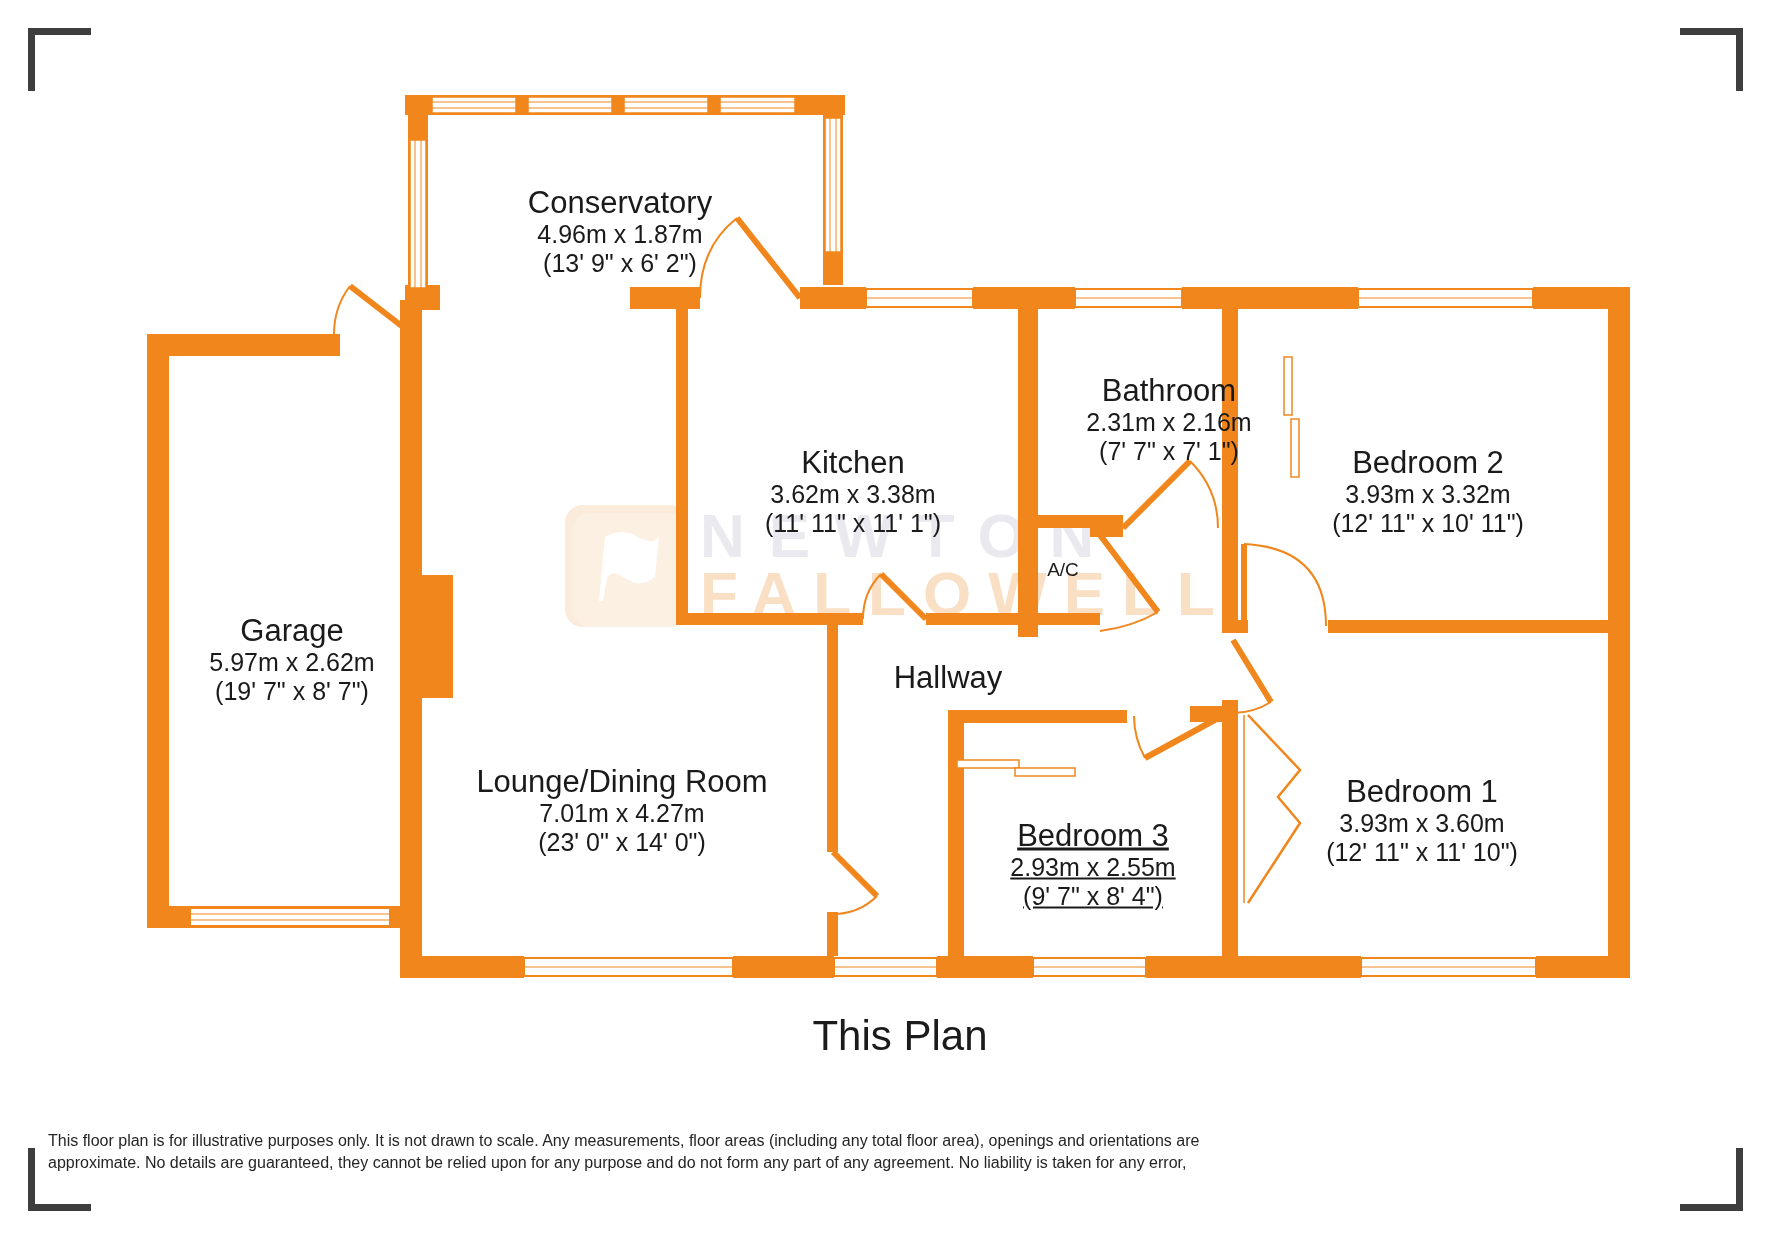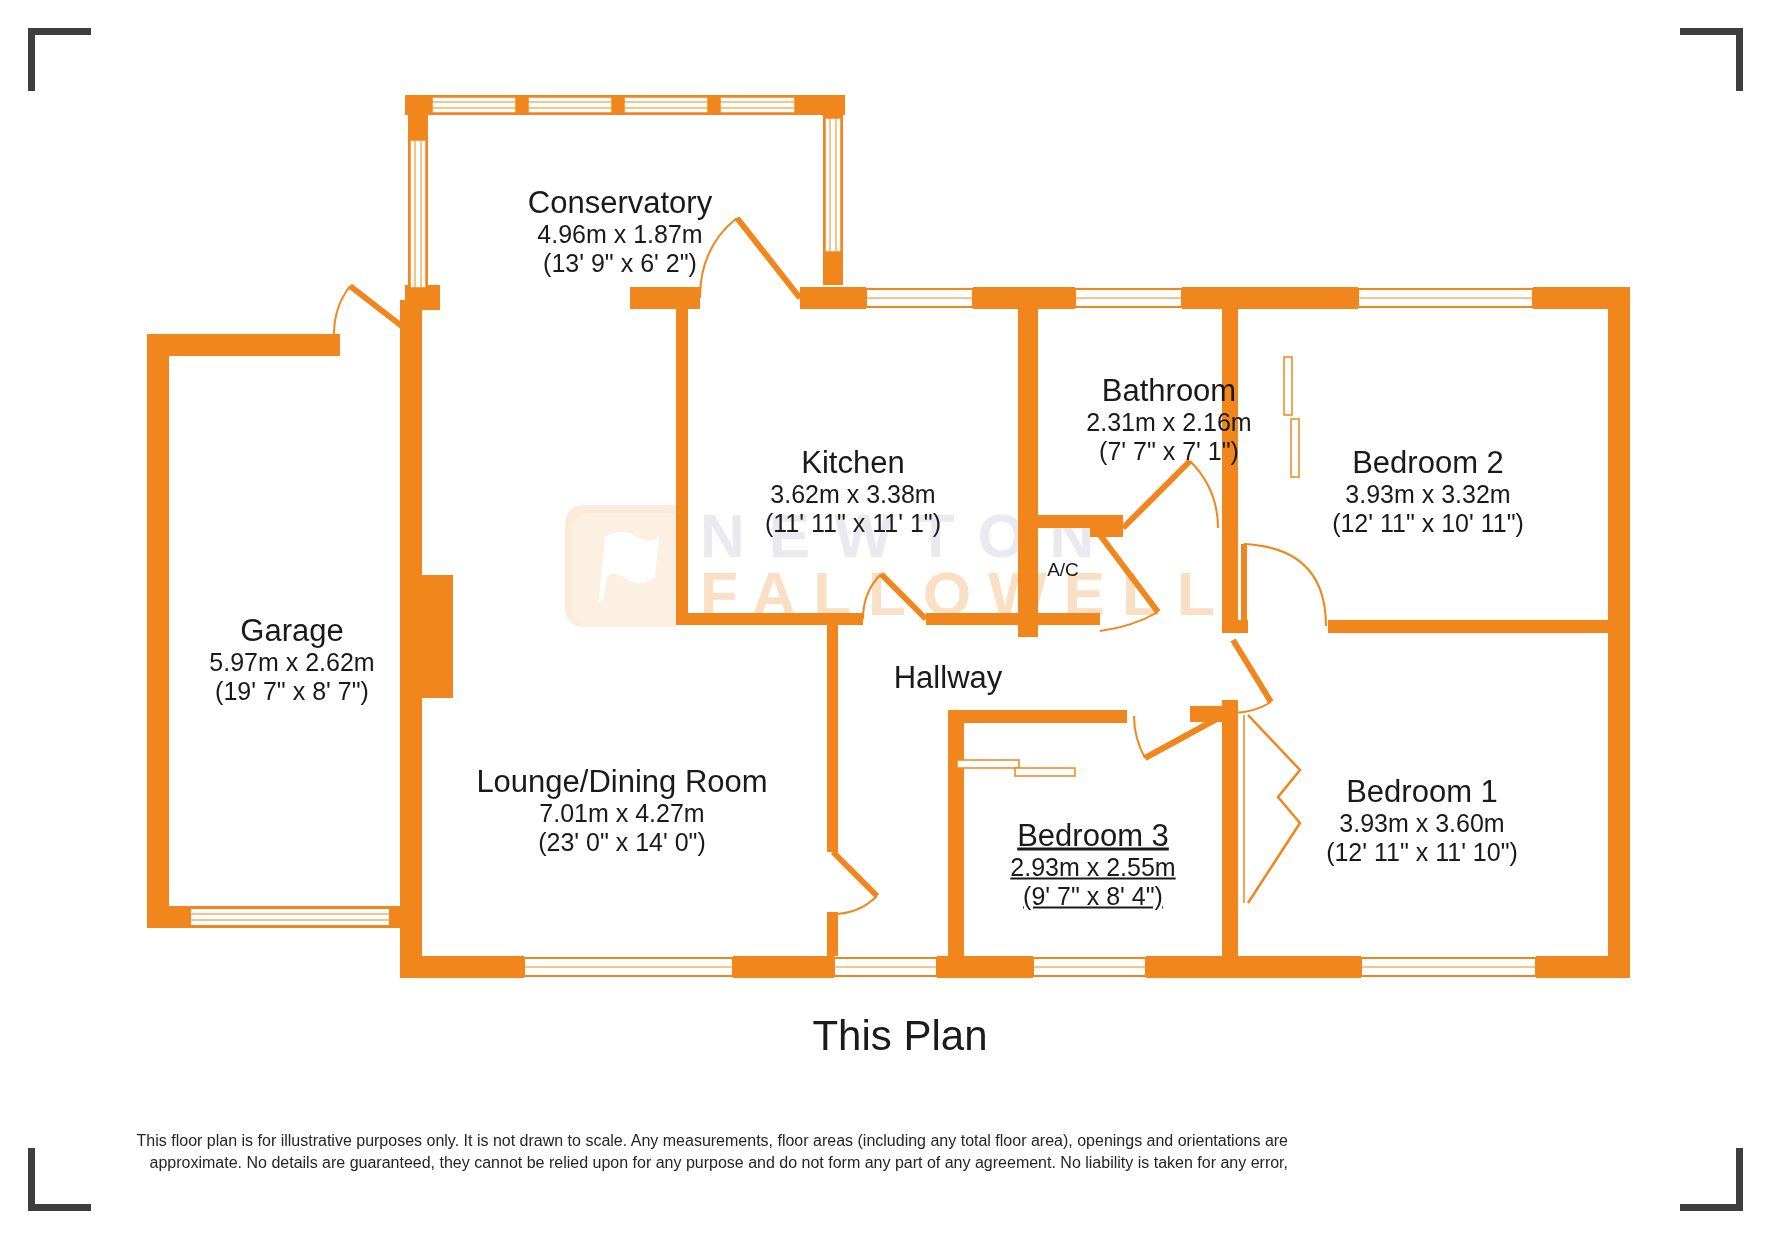--- a/index.html
+++ b/index.html
@@ -29,21 +29,21 @@
   
   .room-label{position:absolute;transform:translate(-50%,-50%);text-align:center;color:var(--text);
               white-space:nowrap;z-index:3;}
   .room-label .name{display:block;font-size:31px;line-height:35px;}
   .room-label .dim{display:block;font-size:25px;line-height:29px;}
   .room-label.small .name{font-size:19px;line-height:20px;}
   
   #title{position:absolute;left:900px;top:1012px;transform:translateX(-50%);font-size:42px;
          color:#1b1b1b;z-index:3;white-space:nowrap;}
   #disclaimer{position:absolute;left:48px;top:1130px;width:1240px;font-size:16px;line-height:22px;
-              color:#252525;z-index:3;text-align:right;}
+              color:#252525;z-index:3;}
 </style>
 </head>
 <body>
 
 <div id="stage">
 
   <div class="corner tl"></div>
   <div class="corner tr"></div>
   <div class="corner bl"></div>
   <div class="corner br"></div>

